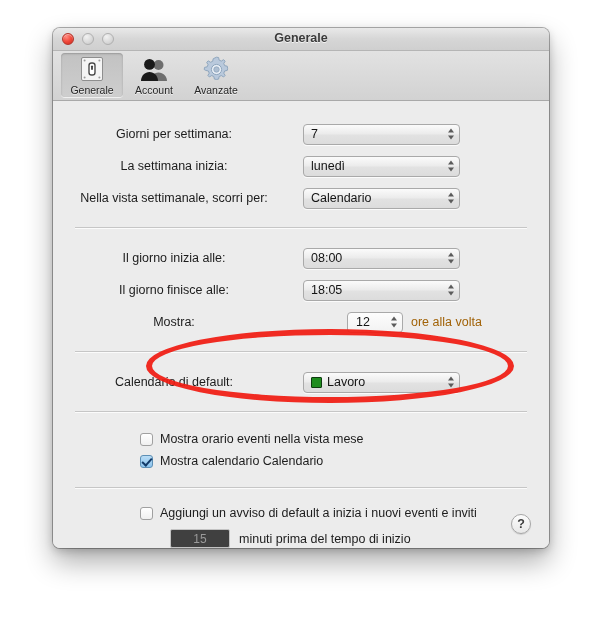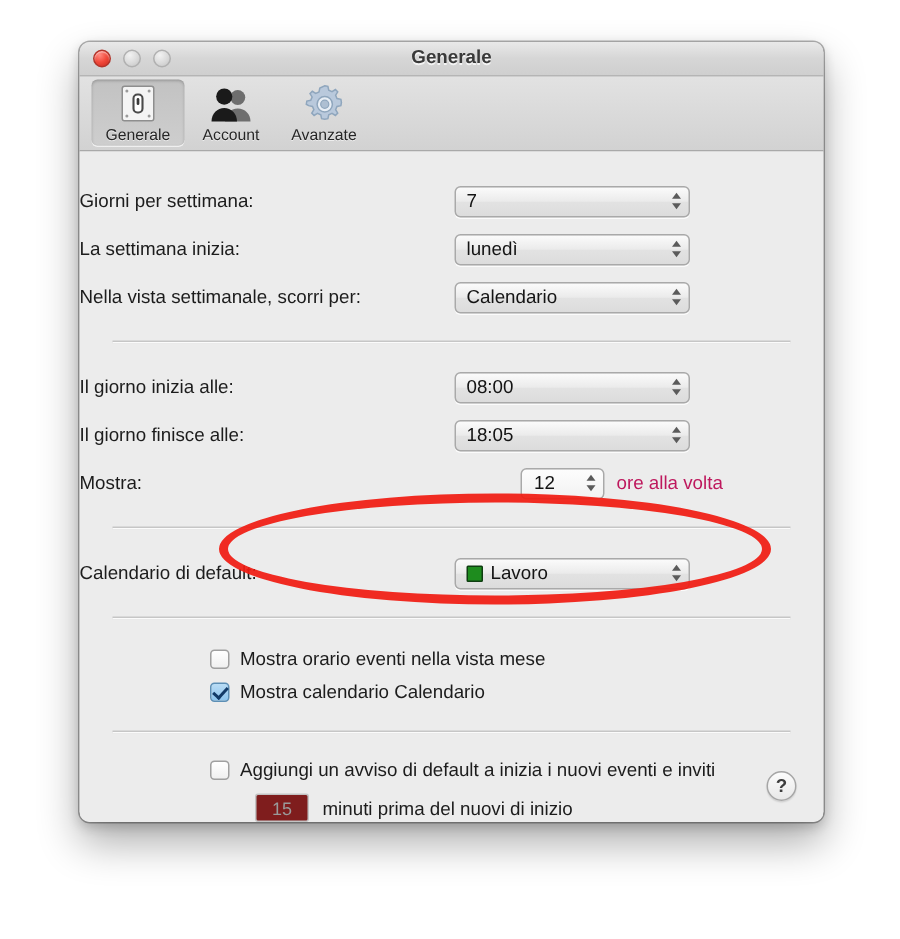--- a/index.html
+++ b/index.html
@@ -115,21 +115,21 @@
   }
 
   .row {
     display: flex;
     align-items: center;
     height: 22px;
     margin-bottom: 10px;
   }
   .lbl {
     width: 250px;
-    text-align: left;
+    text-align: center;
     padding-right: 8px;
     font-size: 12.5px;
     color: #1c1c1c;
     box-sizing: border-box;
     white-space: nowrap;
   }
 
   
   .popup {
     position: relative;
@@ -187,21 +187,21 @@
     display: flex;
     align-items: center;
     padding-left: 8px;
     box-sizing: border-box;
     font-size: 12.5px;
     color: #141414;
     margin-left: 44px;
   }
   .suffix {
     font-size: 12.5px;
-    color: #be185d;
+    color: #a16207;
     margin-left: 8px;
     white-space: nowrap;
   }
 
   
   .sep {
     height: 1px;
     background: #c6c6c6;
     border-bottom: 1px solid #fbfbfb;
     margin: 0 22px;
@@ -250,24 +250,24 @@
   }
 
   
   .minutes-row {
     display: flex;
     align-items: center;
     margin-left: 117px;
     margin-top: 6px;
   }
   .minutes-field {
-    width: 36px;
+    width: 60px;
     height: 19px;
     border: 1px solid #c3c3c3;
-    background: #7f1d1d;
+    background: #404040;
     border-radius: 2px;
     box-sizing: border-box;
     display: flex;
     align-items: center;
     justify-content: center;
     font-size: 12px;
     color: #9a9a9a;
   }
   .minutes-suffix {
     font-size: 12.5px;
@@ -478,21 +478,21 @@
     <div class="sep"></div>
     <div style="height:14px"></div>
 
     <div class="cb-row">
       <span class="cb"></span>
       <span class="cb-label">Aggiungi un avviso di default a inizia i nuovi eventi e inviti</span>
     </div>
 
     <div class="minutes-row">
       <span class="minutes-field">15</span>
-      <span class="minutes-suffix">minuti prima del nuovi di inizio</span>
+      <span class="minutes-suffix">minuti prima del tempo di inizio</span>
     </div>
 
     <div class="help-btn">?</div>
 
   </div>
 </div>
 
 <div class="annotation" style="border-color: rgb(240, 28, 18);"></div>
 
 </body></html>

